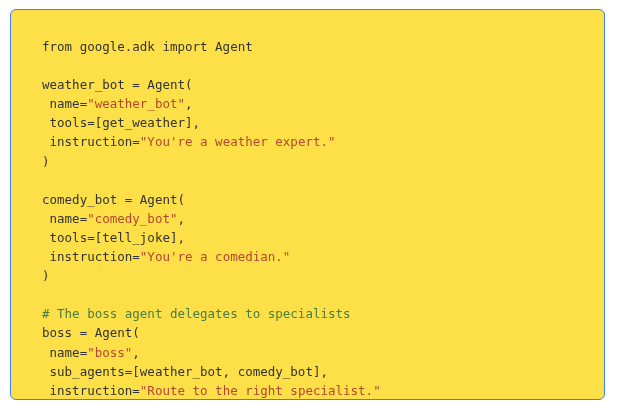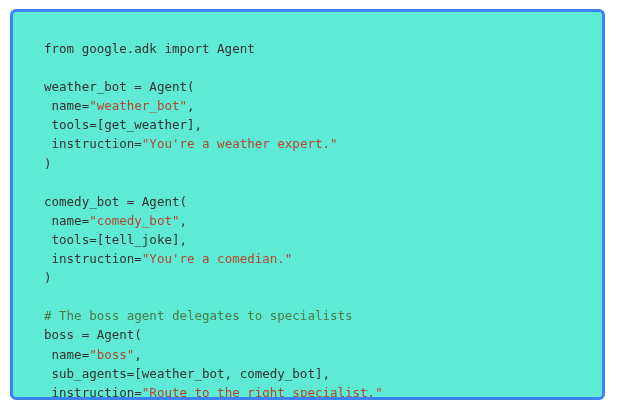--- a/index.html
+++ b/index.html
@@ -19,22 +19,22 @@
     height: 411px;
     background: #ffffff;
   }
   .code-card {
     position: absolute;
     left: 10px;
     top: 9px;
     width: 595px;
     height: 391px;
     box-sizing: border-box;
-    background: #5eead4;
-    border: 3px solid #3b82f6;
+    background: #fde047;
+    border: 1px solid #3b82f6;
     border-radius: 6px;
     overflow: hidden;
   }
   .code-block {
     margin: 0;
     padding: 27px 0 0 31px;
     font-family: "DejaVu Sans Mono", "Liberation Mono", monospace;
     font-size: 12.5px;
     line-height: 19.1px;
     color: #333333;

